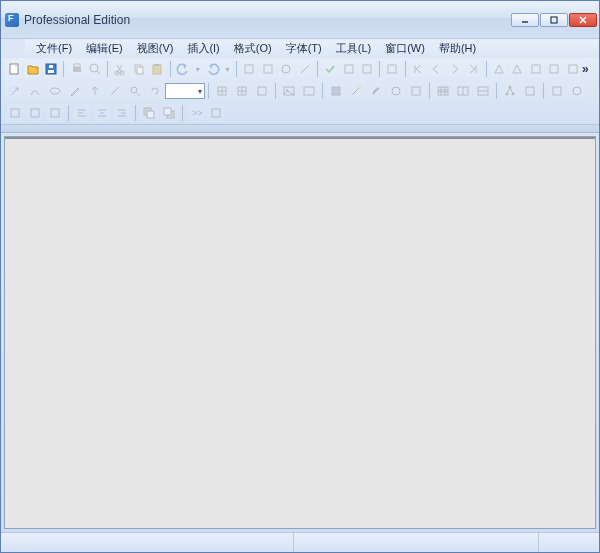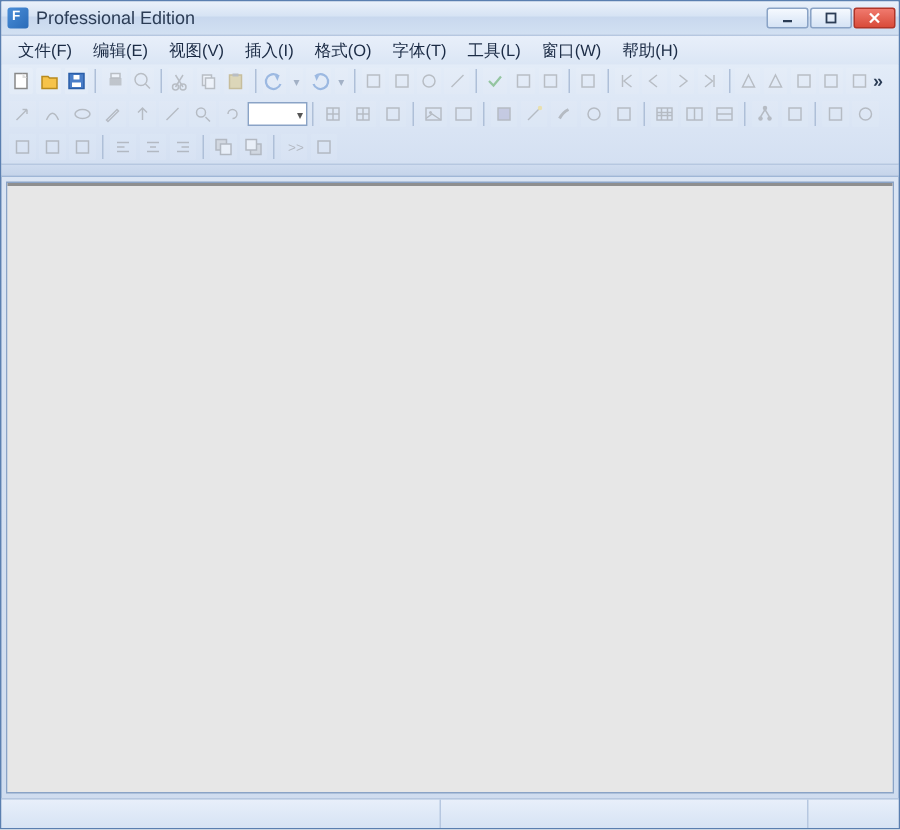--- a/index.html
+++ b/index.html
@@ -7,21 +7,21 @@
   
   .window {
     width: 600px; height: 553px;
     background: linear-gradient(to bottom, #dde7f5 0%, #cfdcef 100%);
     border: 1px solid #5a7fb0;
     display: flex; flex-direction: column;
   }
   
   
   .titlebar {
-    height: 23px;
+    height: 38px;
     background: linear-gradient(to bottom, #eaf1fb 0%, #d6e3f4 45%, #c8d8ee 46%, #d2e0f2 100%);
     display: flex; align-items: center;
     padding: 0 2px 0 4px;
     border-bottom: 1px solid #b6c7e0;
   }
   .titlebar .app-icon {
     width: 14px; height: 14px; margin-right: 5px;
     background: linear-gradient(135deg,#4a8ed8,#2a6bb8);
     border-radius: 2px;
     position:relative;
@@ -38,20 +38,21 @@
     font-size:9px; color:#2b3c55;
   }
   .winbtn.close { background:linear-gradient(to bottom,#f07a6e,#d94b3a); border-color:#b03528; color:#fff;}
   
   
   .menubar {
     height: 19px;
     background: linear-gradient(to bottom,#e8effa,#dbe6f5);
     display:flex; align-items:center; padding:0 4px;
     color:#1b2b45;
+    margin-left:24px;
   }
   .menubar .mi { padding:1px 7px; cursor:default; white-space:nowrap;}
   
   
   .toolstrip {
     background: linear-gradient(to bottom,#e3ecf8 0%, #d4e0f2 100%);
     border-bottom:1px solid #b6c7e0;
   }
   .tbrow {
     display:flex; align-items:center; padding:1px 4px; height:22px;

